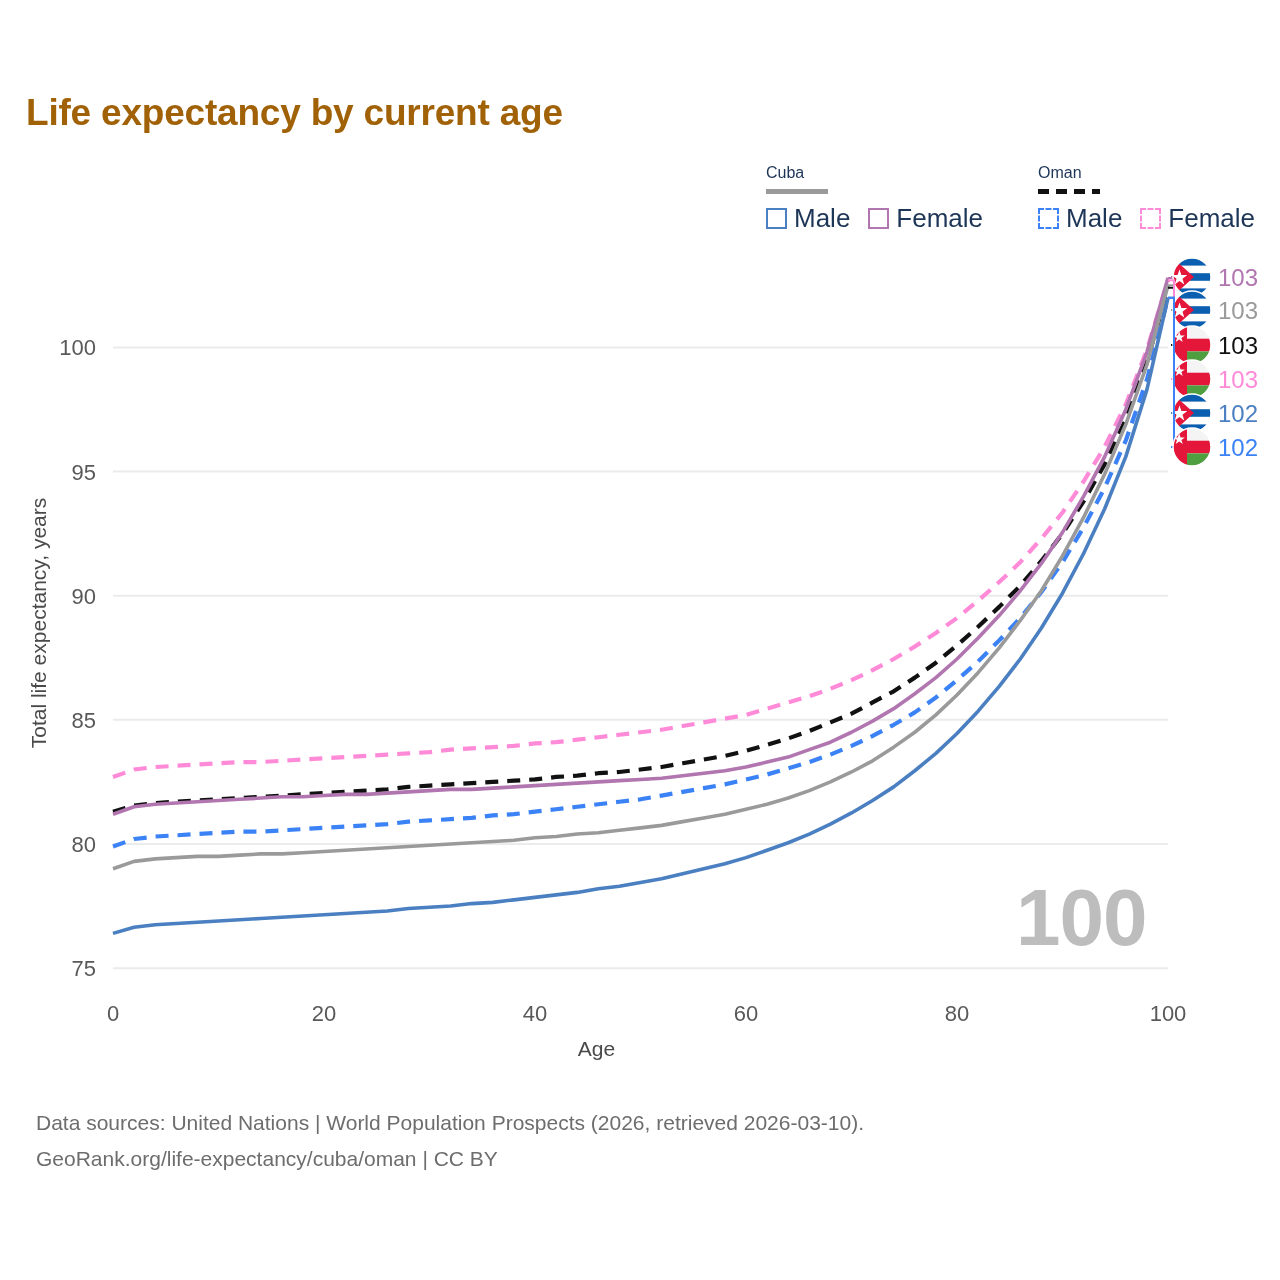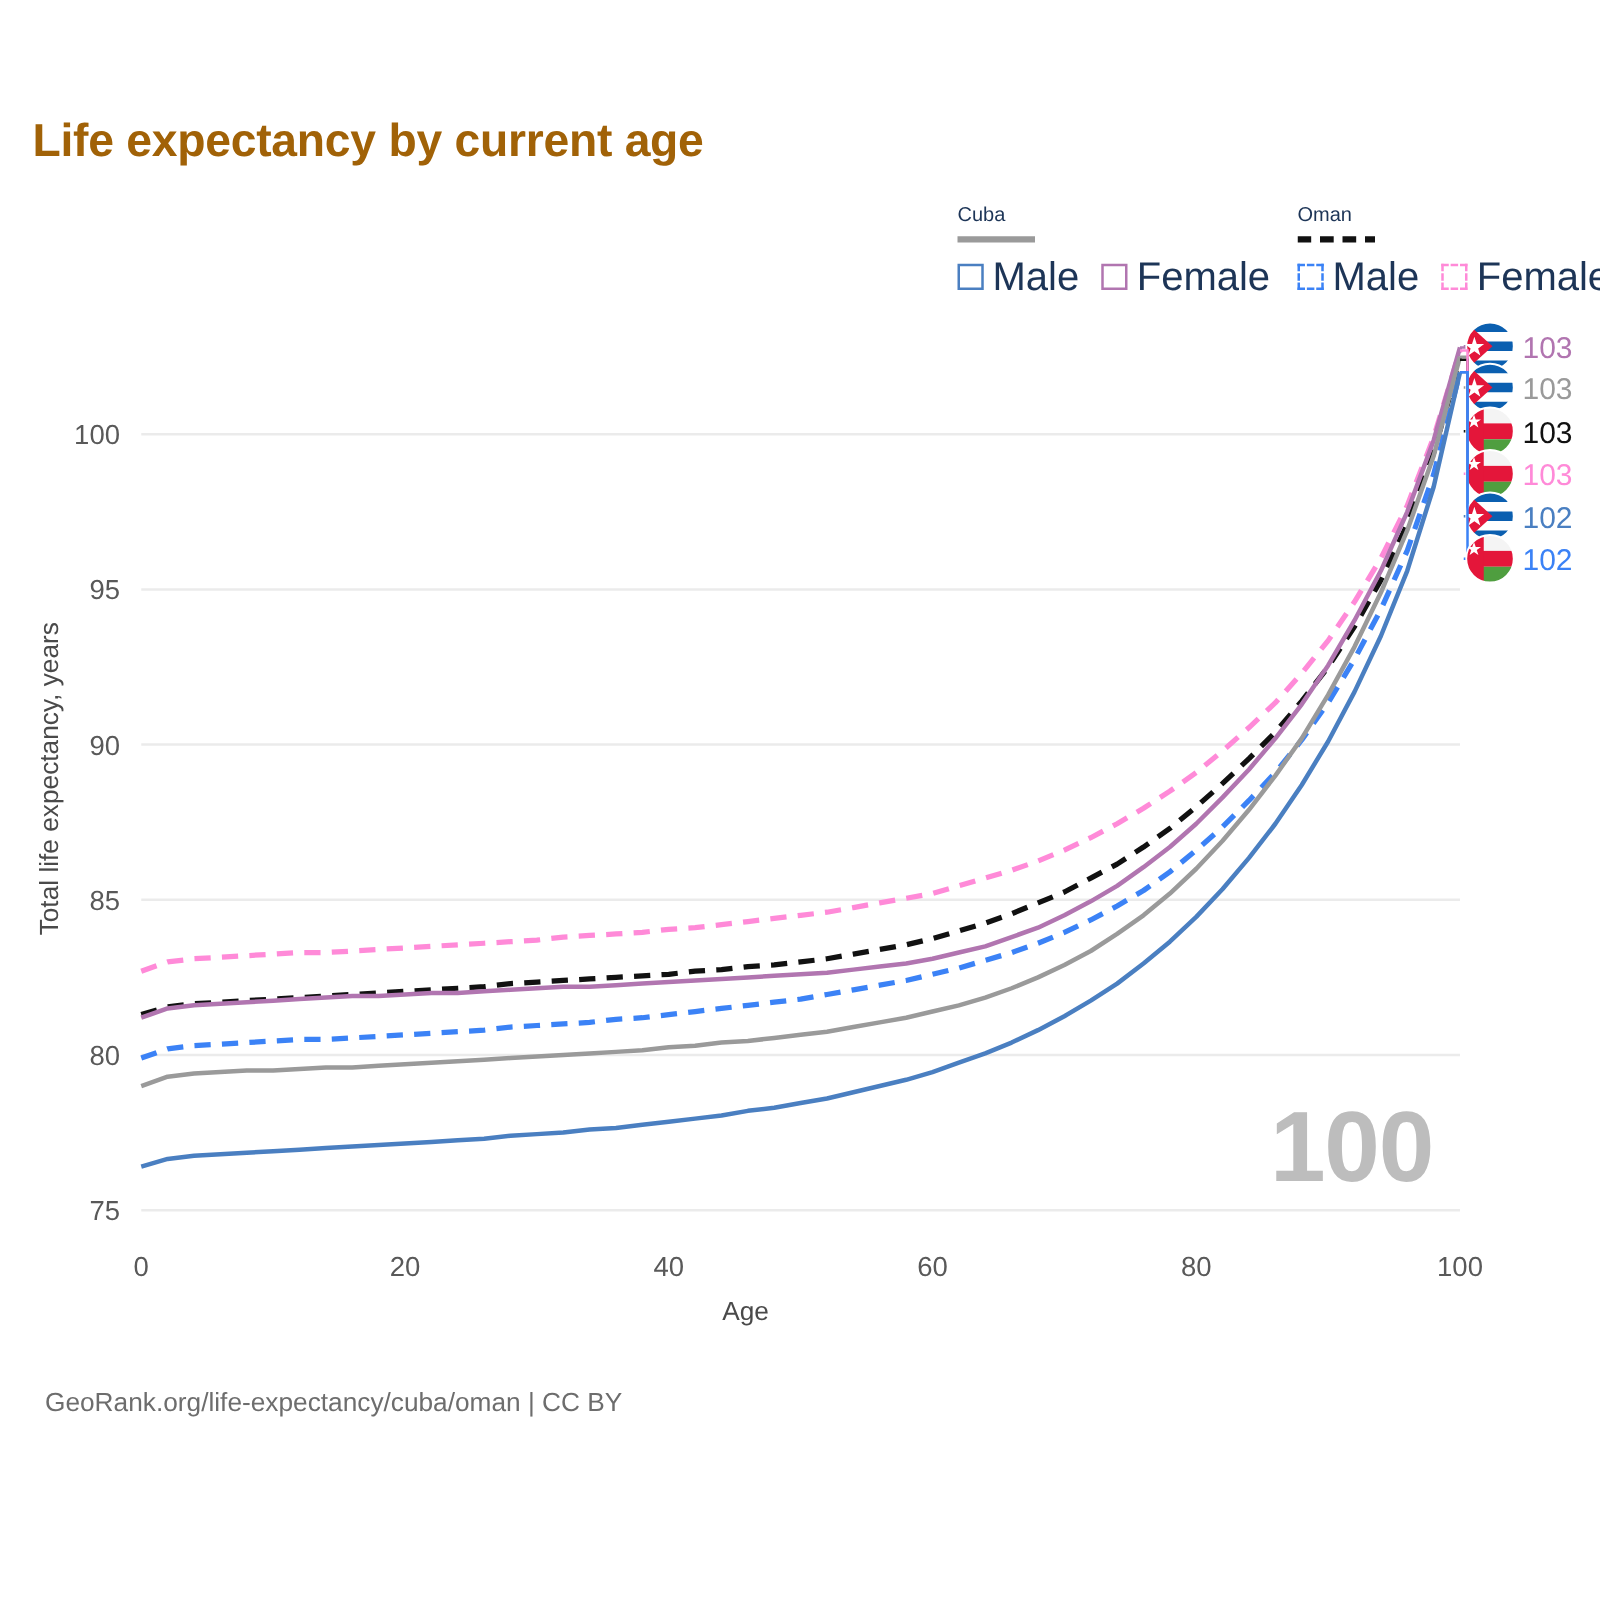--- a/index.html
+++ b/index.html
@@ -79,21 +79,21 @@
   }
   .legend-swatch {
     width: 21px;
     height: 21px;
     box-sizing: border-box;
     background: #fff;
   }
   .legend-swatch.solid { border: 2.5px solid currentColor; }
   .legend-swatch.dashed { border: 2.5px dashed currentColor; }
   .legend-label {
-    font-size: 32px;
+    font-size: 26px;
     color: #1d3557;
   }
 
   
   #plot-svg {
     position: absolute;
     left: 0;
     top: 0;
   }
 
@@ -272,16 +272,17 @@
           <circle cx="1192" cy="447" r="19" fill="none" stroke="#ffffff" stroke-width="1.5"></circle>
           <text x="1218" y="456" class="endlabel-text" fill="#3b82f6">102</text>
         </g>
       </g>
 
     <text id="xtitle" class="axis-title-text" text-anchor="middle" x="596.5" y="1056">Age</text>
     <text id="ytitle" class="axis-title-text" text-anchor="middle" x="46" y="623" transform="rotate(-90 46 623)">Total life expectancy, years</text>
   </svg>
 
   <div class="footer">
+    <div>Data sources: United Nations | World Population Prospects (2026, retrieved 2026-03-10).</div>
     <div>GeoRank.org/life-expectancy/cuba/oman | CC BY</div>
   </div>
 
 </div>
 
 </body></html>

